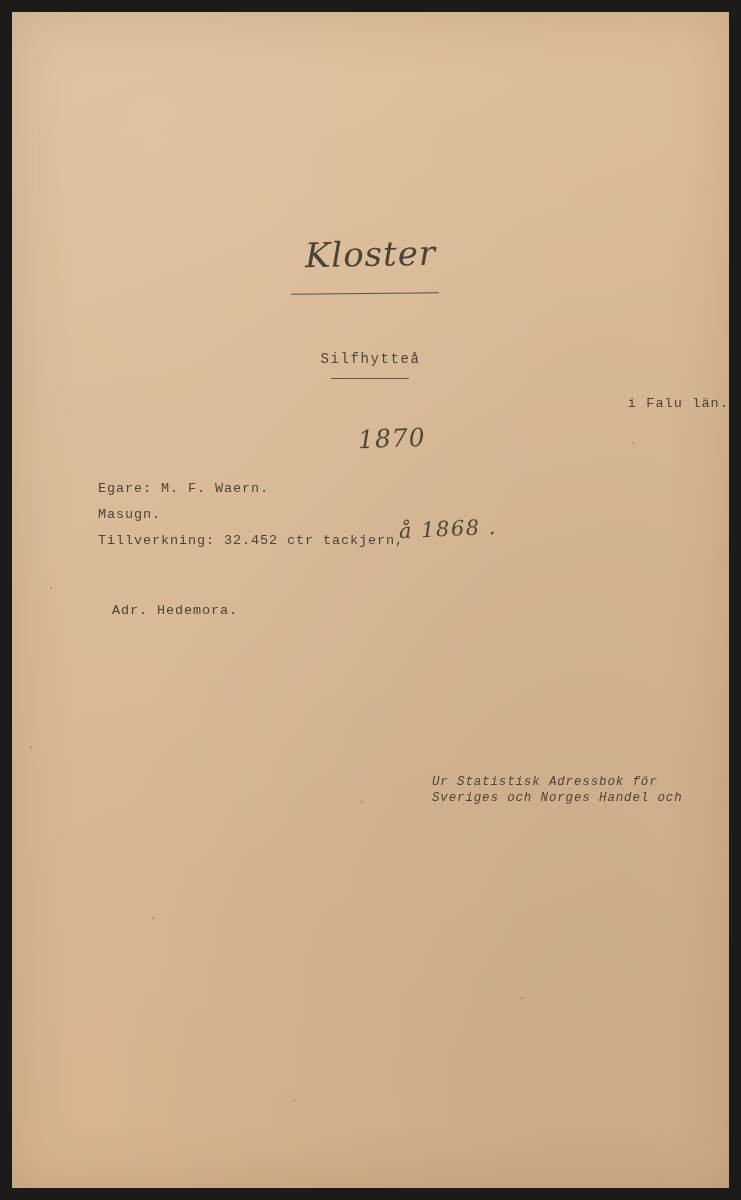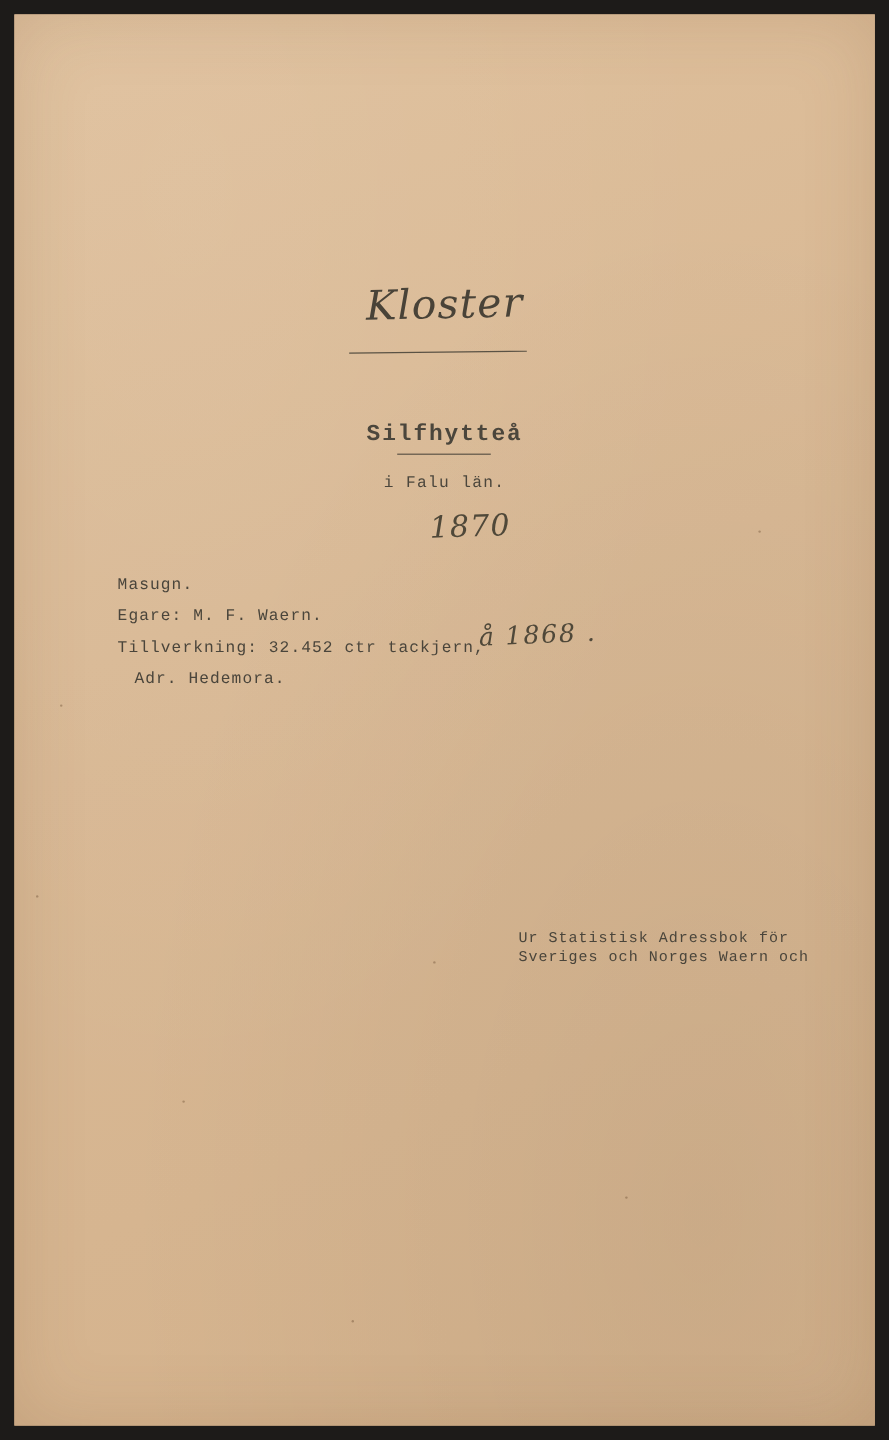--- a/index.html
+++ b/index.html
@@ -66,39 +66,38 @@
     transform: rotate(-0.6deg);
   }
 
   
   .subtitle {
     position: absolute;
     left: 0;
     right: 0;
     top: 339px;
     text-align: center;
-    font-size: 19px;
+    font-size: 14px;
     letter-spacing: 1.6px;
     color: #4b463c;
-    font-weight: bold;
   }
   .subtitle-underline {
     position: absolute;
     left: 319px;
     top: 366px;
     width: 78px;
     height: 1px;
     background: #5c5446;
   }
   .county {
     position: absolute;
     left: 0;
     right: 0;
     top: 384px;
-    text-align: center;
+    text-align: right;
     font-size: 13.5px;
     letter-spacing: 1.1px;
     color: #4b463c;
   }
   
   .year-hand {
     position: absolute;
     left: 346px;
     top: 412px;
     font-family: "DejaVu Serif", serif;
@@ -118,20 +117,21 @@
   }
   .body-line {
     font-size: 13.5px;
     letter-spacing: 0.9px;
     color: #4a453b;
     line-height: 26px;
     white-space: pre;
   }
   .body-line.indented {
     padding-left: 14px;
+    margin-top: 44px;
   }
   
   .annot-hand {
     position: absolute;
     left: 387px;
     top: 505px;
     font-family: "DejaVu Serif", serif;
     font-style: italic;
     font-size: 21px;
     letter-spacing: 1.5px;
@@ -145,51 +145,52 @@
     left: 420px;
     top: 763px;
     width: 280px;
   }
   .source-line {
     font-size: 12.5px;
     letter-spacing: 0.85px;
     color: #4a453b;
     line-height: 15.5px;
     white-space: pre;
+    font-style: italic;
   }
 </style>
 </head>
 <body>
 
 <div class="page">
   <div class="card">
     <div class="card-inner">
 
       <div class="title-hand">Kloster</div>
       <div class="title-underline"></div>
 
       <div class="subtitle">Silfhytteå</div>
       <div class="subtitle-underline"></div>
 
       <div class="county">i Falu län.</div>
 
       <div class="year-hand">1870</div>
 
       <div class="body-block">
+        <div class="body-line">Egare: M. F. Waern.</div>
         <div class="body-line">Masugn.</div>
-        <div class="body-line">Egare: M. F. Waern.</div>
         <div class="body-line">Tillverkning: 32.452 ctr tackjern,</div>
         <div class="body-line indented">Adr. Hedemora.</div>
       </div>
 
       <div class="annot-hand">å 1868 .</div>
 
       <div class="source-block">
         <div class="source-line">Ur Statistisk Adressbok för</div>
-        <div class="source-line">Sveriges och Norges Waern och</div>
+        <div class="source-line">Sveriges och Norges Handel och</div>
       </div>
 
       <div class="speck" style="left:38px;  top:575px;"></div>
       <div class="speck" style="left:18px;  top:734px;"></div>
       <div class="speck" style="left:349px; top:789px;"></div>
       <div class="speck" style="left:509px; top:985px;"></div>
       <div class="speck" style="left:281px; top:1088px;"></div>
       <div class="speck" style="left:620px; top:430px;"></div>
       <div class="speck" style="left:140px; top:905px;"></div>
     </div>

